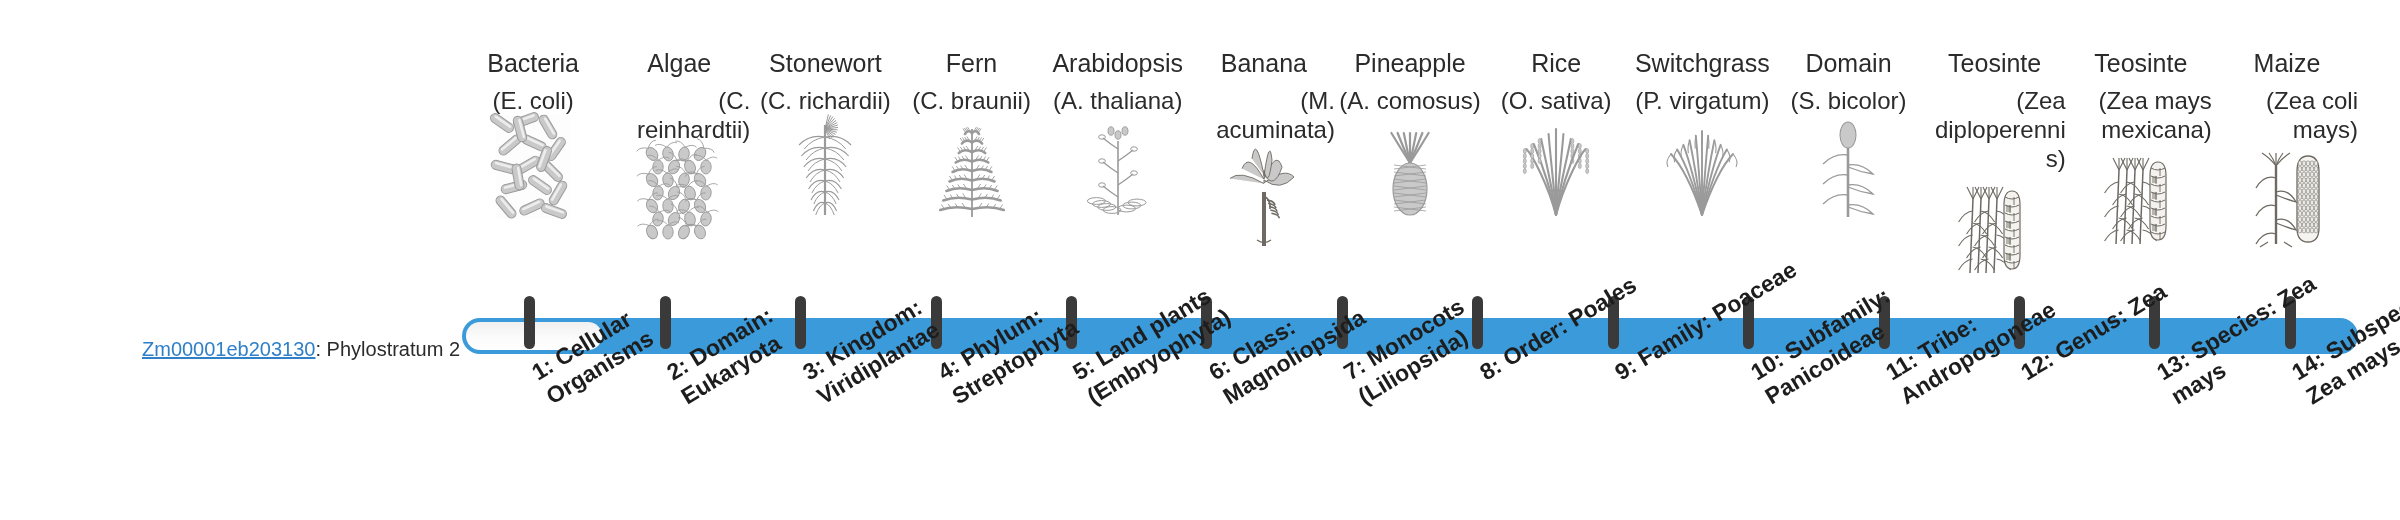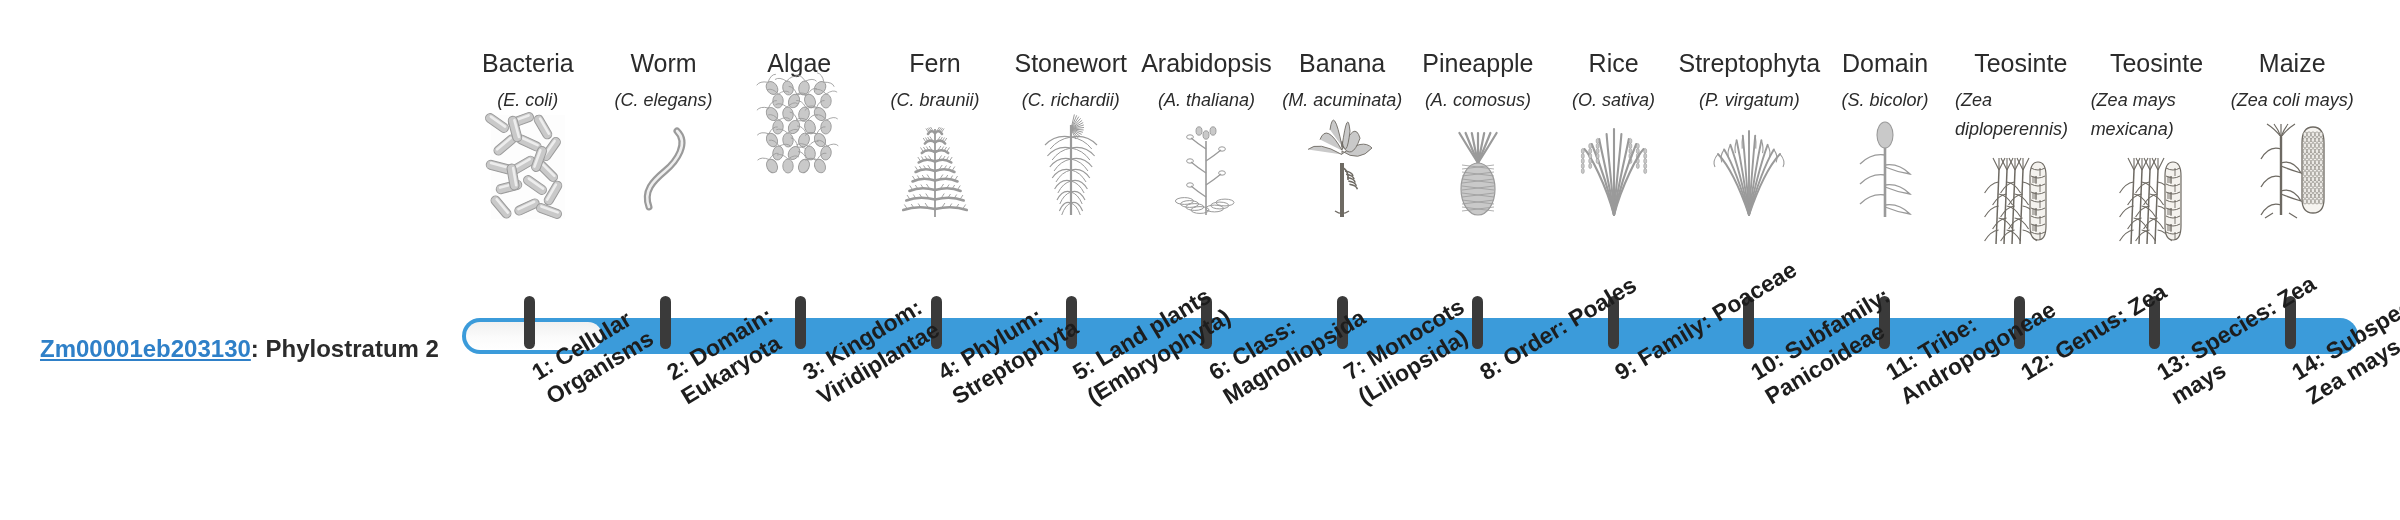--- a/index.html
+++ b/index.html
@@ -18,25 +18,25 @@
     background: #ffffff;
     overflow: hidden;
   }
 
   
   #gene-label {
     position: absolute;
     left: 40px;
     top: 334px;
     width: 420px;
-    font-size: 24px;
+    text-align: right;
+    font-size: 20px;
     line-height: 30px;
     white-space: nowrap;
     color: #2b2b2b;
-    font-weight: bold;
   }
   #gene-label .gene-id {
     color: #2f80c8;
     text-decoration: underline;
     cursor: pointer;
   }
 
   
   #species-row {
     position: absolute;
@@ -58,25 +58,24 @@
     box-sizing: border-box;
   }
   .sp-common {
     font-size: 25px;
     line-height: 30px;
     color: #2b2b2b;
     text-align: center;
     white-space: nowrap;
   }
   .sp-latin {
-    font-size: 18px;
+    font-size: 24px;
     line-height: 29px;
-    font-style: italic;
     color: #2b2b2b;
-    text-align: left;
+    text-align: right;
     margin-top: 8px;
     max-width: 100%;
     word-break: break-word;
   }
 
   
   .sp-art {
     margin-top: 6px;
     height: 98px;
     width: 100%;
@@ -229,31 +228,22 @@
               <rect x="-10" y="-3" width="20" height="2.6" rx="1.3" fill="#ededed"></rect>
             </g>
             <g transform="translate(22,62) rotate(80)">
               <rect x="-13" y="-4.5" width="26" height="9" rx="4.5" fill="#c9c9c9" stroke="#9a9a9a" stroke-width="1"></rect>
               <rect x="-10" y="-3" width="20" height="2.6" rx="1.3" fill="#ededed"></rect>
             </g>
           </svg>
         </div>
       </div>
       <div class="species-col">
-        <div class="sp-common">Worm</div>
-        <div class="sp-latin">(C. elegans)</div>
-        <div class="sp-art">
-          <svg width="62" height="96" viewBox="0 0 62 96">
-            <path d="M44 8 C 56 20, 44 38, 32 48 C 20 58, 10 68, 16 84" fill="none" stroke="#9a9a9a" stroke-width="7" stroke-linecap="round"></path>
-            <path d="M44 8 C 56 20, 44 38, 32 48 C 20 58, 10 68, 16 84" fill="none" stroke="#efefef" stroke-width="2.6" stroke-linecap="round"></path>
-          </svg>
-        </div>
-      </div>
-      <div class="species-col">
         <div class="sp-common">Algae</div>
+        <div class="sp-latin">(C. reinhardtii)</div>
         <div class="sp-art">
           <svg width="74" height="104" viewBox="0 0 74 104">
             <g transform="translate(10,10) rotate(-35)">
               <ellipse rx="5.2" ry="7" fill="#c9c9c9" stroke="#9a9a9a" stroke-width="0.9"></ellipse>
               <path d="M0 -7 q 7 -5 11 -2" fill="none" stroke="#9a9a9a" stroke-width="0.8"></path>
               <path d="M0 -7 q -6 -6 -11 -4" fill="none" stroke="#9a9a9a" stroke-width="0.8"></path>
             </g>
             <g transform="translate(26,10) rotate(-12)">
               <ellipse rx="5.2" ry="7" fill="#c9c9c9" stroke="#9a9a9a" stroke-width="0.9"></ellipse>
               <path d="M0 -7 q 7 -5 11 -2" fill="none" stroke="#9a9a9a" stroke-width="0.8"></path>
@@ -381,20 +371,73 @@
             </g>
             <g transform="translate(42,88) rotate(23)">
               <ellipse rx="5.2" ry="7" fill="#c9c9c9" stroke="#9a9a9a" stroke-width="0.9"></ellipse>
               <path d="M0 -7 q 7 -5 11 -2" fill="none" stroke="#9a9a9a" stroke-width="0.8"></path>
               <path d="M0 -7 q -6 -6 -11 -4" fill="none" stroke="#9a9a9a" stroke-width="0.8"></path>
             </g>
             <g transform="translate(58,88) rotate(-24)">
               <ellipse rx="5.2" ry="7" fill="#c9c9c9" stroke="#9a9a9a" stroke-width="0.9"></ellipse>
               <path d="M0 -7 q 7 -5 11 -2" fill="none" stroke="#9a9a9a" stroke-width="0.8"></path>
               <path d="M0 -7 q -6 -6 -11 -4" fill="none" stroke="#9a9a9a" stroke-width="0.8"></path>
+            </g>
+          </svg>
+        </div>
+      </div>
+      <div class="species-col">
+        <div class="sp-common">Stonewort</div>
+        <div class="sp-latin">(C. richardii)</div>
+        <div class="sp-art">
+          <svg width="74" height="104" viewBox="0 0 74 104">
+            <path d="M37 100 L37 10" stroke="#9a9a9a" stroke-width="2.2" fill="none"></path>
+            <path d="M37 22 q -15.6 -3 -26 8" fill="none" stroke="#9a9a9a" stroke-width="1.1"></path>
+            <path d="M37 22 q -13 2 -20.8 12" fill="none" stroke="#9a9a9a" stroke-width="1"></path>
+            <path d="M37 22 q 15.6 -3 26 8" fill="none" stroke="#9a9a9a" stroke-width="1.1"></path>
+            <path d="M37 22 q 13 2 20.8 12" fill="none" stroke="#9a9a9a" stroke-width="1"></path>
+            <path d="M37 33 q -14.16 -3 -23.6 8" fill="none" stroke="#9a9a9a" stroke-width="1.1"></path>
+            <path d="M37 33 q -11.8 2 -18.880000000000003 12" fill="none" stroke="#9a9a9a" stroke-width="1"></path>
+            <path d="M37 33 q 14.16 -3 23.6 8" fill="none" stroke="#9a9a9a" stroke-width="1.1"></path>
+            <path d="M37 33 q 11.8 2 18.880000000000003 12" fill="none" stroke="#9a9a9a" stroke-width="1"></path>
+            <path d="M37 44 q -12.719999999999999 -3 -21.2 8" fill="none" stroke="#9a9a9a" stroke-width="1.1"></path>
+            <path d="M37 44 q -10.6 2 -16.96 12" fill="none" stroke="#9a9a9a" stroke-width="1"></path>
+            <path d="M37 44 q 12.719999999999999 -3 21.2 8" fill="none" stroke="#9a9a9a" stroke-width="1.1"></path>
+            <path d="M37 44 q 10.6 2 16.96 12" fill="none" stroke="#9a9a9a" stroke-width="1"></path>
+            <path d="M37 55 q -11.28 -3 -18.8 8" fill="none" stroke="#9a9a9a" stroke-width="1.1"></path>
+            <path d="M37 55 q -9.4 2 -15.040000000000001 12" fill="none" stroke="#9a9a9a" stroke-width="1"></path>
+            <path d="M37 55 q 11.28 -3 18.8 8" fill="none" stroke="#9a9a9a" stroke-width="1.1"></path>
+            <path d="M37 55 q 9.4 2 15.040000000000001 12" fill="none" stroke="#9a9a9a" stroke-width="1"></path>
+            <path d="M37 66 q -9.839999999999998 -3 -16.4 8" fill="none" stroke="#9a9a9a" stroke-width="1.1"></path>
+            <path d="M37 66 q -8.2 2 -13.12 12" fill="none" stroke="#9a9a9a" stroke-width="1"></path>
+            <path d="M37 66 q 9.839999999999998 -3 16.4 8" fill="none" stroke="#9a9a9a" stroke-width="1.1"></path>
+            <path d="M37 66 q 8.2 2 13.12 12" fill="none" stroke="#9a9a9a" stroke-width="1"></path>
+            <path d="M37 77 q -8.4 -3 -14 8" fill="none" stroke="#9a9a9a" stroke-width="1.1"></path>
+            <path d="M37 77 q -7 2 -11.200000000000001 12" fill="none" stroke="#9a9a9a" stroke-width="1"></path>
+            <path d="M37 77 q 8.4 -3 14 8" fill="none" stroke="#9a9a9a" stroke-width="1.1"></path>
+            <path d="M37 77 q 7 2 11.200000000000001 12" fill="none" stroke="#9a9a9a" stroke-width="1"></path>
+            <path d="M37 88 q -6.960000000000001 -3 -11.600000000000001 8" fill="none" stroke="#9a9a9a" stroke-width="1.1"></path>
+            <path d="M37 88 q -5.800000000000001 2 -9.280000000000001 12" fill="none" stroke="#9a9a9a" stroke-width="1"></path>
+            <path d="M37 88 q 6.960000000000001 -3 11.600000000000001 8" fill="none" stroke="#9a9a9a" stroke-width="1.1"></path>
+            <path d="M37 88 q 5.800000000000001 2 9.280000000000001 12" fill="none" stroke="#9a9a9a" stroke-width="1"></path>
+            <g>
+              <path d="M37 14 l 3.3646475863327696 -14.557035741757888" stroke="#9a9a9a" stroke-width="1"></path>
+              <path d="M37 14 l 5.698824908258007 -13.684322601889171" stroke="#9a9a9a" stroke-width="1"></path>
+              <path d="M37 14 l 7.823595300976629 -12.382261630614806" stroke="#9a9a9a" stroke-width="1"></path>
+              <path d="M37 14 l 9.660882731206126 -10.698697882665158" stroke="#9a9a9a" stroke-width="1"></path>
+              <path d="M37 14 l 11.14317490912746 -8.695494973830705" stroke="#9a9a9a" stroke-width="1"></path>
+              <path d="M37 14 l 12.21600407021681 -6.446261863233693" stroke="#9a9a9a" stroke-width="1"></path>
+              <path d="M37 14 l 12.839948427736791 -4.033648045523002" stroke="#9a9a9a" stroke-width="1"></path>
+              <path d="M37 14 l 12.992080751248245 -1.5463065428674874" stroke="#9a9a9a" stroke-width="1"></path>
+              <path d="M37 14 l 12.666810842208058 0.924363706470245" stroke="#9a9a9a" stroke-width="1"></path>
+              <path d="M37 14 l 11.876090949353811 3.287576359985402" stroke="#9a9a9a" stroke-width="1"></path>
+              <path d="M37 14 l 10.648976575756894 5.456493672563599" stroke="#9a9a9a" stroke-width="1"></path>
+              <path d="M37 14 l 9.030558815966966 7.351417404402465" stroke="#9a9a9a" stroke-width="1"></path>
+              <path d="M37 14 l 7.080307455195354 8.902717383290511" stroke="#9a9a9a" stroke-width="1"></path>
+              <path d="M37 14 l 4.8698857144068555 10.053390109368237" stroke="#9a9a9a" stroke-width="1"></path>
             </g>
           </svg>
         </div>
       </div>
       <div class="species-col">
         <div class="sp-common">Fern</div>
         <div class="sp-latin">(C. braunii)</div>
         <div class="sp-art">
           <svg width="74" height="104" viewBox="0 0 74 104">
             <path d="M37 102 C 37 70, 37 40, 37 14" fill="none" stroke="#9a9a9a" stroke-width="1.8"></path>
@@ -485,73 +528,20 @@
             <path d="M9.34782608695652 94 l -3 -4.5" stroke="#9a9a9a" stroke-width="0.9"></path>
             <path d="M37 94 q 17.490000000000002 -4 31.8 1" fill="none" stroke="#9a9a9a" stroke-width="2.6" stroke-linecap="round"></path>
             <path d="M43.91304347826087 92.5 l 3 -4.5" stroke="#9a9a9a" stroke-width="0.9"></path>
             <path d="M50.82608695652174 93 l 3 -4.5" stroke="#9a9a9a" stroke-width="0.9"></path>
             <path d="M57.73913043478261 93.5 l 3 -4.5" stroke="#9a9a9a" stroke-width="0.9"></path>
             <path d="M64.65217391304348 94 l 3 -4.5" stroke="#9a9a9a" stroke-width="0.9"></path>
           </svg>
         </div>
       </div>
       <div class="species-col">
-        <div class="sp-common">Stonewort</div>
-        <div class="sp-latin">(C. richardii)</div>
-        <div class="sp-art">
-          <svg width="74" height="104" viewBox="0 0 74 104">
-            <path d="M37 100 L37 10" stroke="#9a9a9a" stroke-width="2.2" fill="none"></path>
-            <path d="M37 22 q -15.6 -3 -26 8" fill="none" stroke="#9a9a9a" stroke-width="1.1"></path>
-            <path d="M37 22 q -13 2 -20.8 12" fill="none" stroke="#9a9a9a" stroke-width="1"></path>
-            <path d="M37 22 q 15.6 -3 26 8" fill="none" stroke="#9a9a9a" stroke-width="1.1"></path>
-            <path d="M37 22 q 13 2 20.8 12" fill="none" stroke="#9a9a9a" stroke-width="1"></path>
-            <path d="M37 33 q -14.16 -3 -23.6 8" fill="none" stroke="#9a9a9a" stroke-width="1.1"></path>
-            <path d="M37 33 q -11.8 2 -18.880000000000003 12" fill="none" stroke="#9a9a9a" stroke-width="1"></path>
-            <path d="M37 33 q 14.16 -3 23.6 8" fill="none" stroke="#9a9a9a" stroke-width="1.1"></path>
-            <path d="M37 33 q 11.8 2 18.880000000000003 12" fill="none" stroke="#9a9a9a" stroke-width="1"></path>
-            <path d="M37 44 q -12.719999999999999 -3 -21.2 8" fill="none" stroke="#9a9a9a" stroke-width="1.1"></path>
-            <path d="M37 44 q -10.6 2 -16.96 12" fill="none" stroke="#9a9a9a" stroke-width="1"></path>
-            <path d="M37 44 q 12.719999999999999 -3 21.2 8" fill="none" stroke="#9a9a9a" stroke-width="1.1"></path>
-            <path d="M37 44 q 10.6 2 16.96 12" fill="none" stroke="#9a9a9a" stroke-width="1"></path>
-            <path d="M37 55 q -11.28 -3 -18.8 8" fill="none" stroke="#9a9a9a" stroke-width="1.1"></path>
-            <path d="M37 55 q -9.4 2 -15.040000000000001 12" fill="none" stroke="#9a9a9a" stroke-width="1"></path>
-            <path d="M37 55 q 11.28 -3 18.8 8" fill="none" stroke="#9a9a9a" stroke-width="1.1"></path>
-            <path d="M37 55 q 9.4 2 15.040000000000001 12" fill="none" stroke="#9a9a9a" stroke-width="1"></path>
-            <path d="M37 66 q -9.839999999999998 -3 -16.4 8" fill="none" stroke="#9a9a9a" stroke-width="1.1"></path>
-            <path d="M37 66 q -8.2 2 -13.12 12" fill="none" stroke="#9a9a9a" stroke-width="1"></path>
-            <path d="M37 66 q 9.839999999999998 -3 16.4 8" fill="none" stroke="#9a9a9a" stroke-width="1.1"></path>
-            <path d="M37 66 q 8.2 2 13.12 12" fill="none" stroke="#9a9a9a" stroke-width="1"></path>
-            <path d="M37 77 q -8.4 -3 -14 8" fill="none" stroke="#9a9a9a" stroke-width="1.1"></path>
-            <path d="M37 77 q -7 2 -11.200000000000001 12" fill="none" stroke="#9a9a9a" stroke-width="1"></path>
-            <path d="M37 77 q 8.4 -3 14 8" fill="none" stroke="#9a9a9a" stroke-width="1.1"></path>
-            <path d="M37 77 q 7 2 11.200000000000001 12" fill="none" stroke="#9a9a9a" stroke-width="1"></path>
-            <path d="M37 88 q -6.960000000000001 -3 -11.600000000000001 8" fill="none" stroke="#9a9a9a" stroke-width="1.1"></path>
-            <path d="M37 88 q -5.800000000000001 2 -9.280000000000001 12" fill="none" stroke="#9a9a9a" stroke-width="1"></path>
-            <path d="M37 88 q 6.960000000000001 -3 11.600000000000001 8" fill="none" stroke="#9a9a9a" stroke-width="1.1"></path>
-            <path d="M37 88 q 5.800000000000001 2 9.280000000000001 12" fill="none" stroke="#9a9a9a" stroke-width="1"></path>
-            <g>
-              <path d="M37 14 l 3.3646475863327696 -14.557035741757888" stroke="#9a9a9a" stroke-width="1"></path>
-              <path d="M37 14 l 5.698824908258007 -13.684322601889171" stroke="#9a9a9a" stroke-width="1"></path>
-              <path d="M37 14 l 7.823595300976629 -12.382261630614806" stroke="#9a9a9a" stroke-width="1"></path>
-              <path d="M37 14 l 9.660882731206126 -10.698697882665158" stroke="#9a9a9a" stroke-width="1"></path>
-              <path d="M37 14 l 11.14317490912746 -8.695494973830705" stroke="#9a9a9a" stroke-width="1"></path>
-              <path d="M37 14 l 12.21600407021681 -6.446261863233693" stroke="#9a9a9a" stroke-width="1"></path>
-              <path d="M37 14 l 12.839948427736791 -4.033648045523002" stroke="#9a9a9a" stroke-width="1"></path>
-              <path d="M37 14 l 12.992080751248245 -1.5463065428674874" stroke="#9a9a9a" stroke-width="1"></path>
-              <path d="M37 14 l 12.666810842208058 0.924363706470245" stroke="#9a9a9a" stroke-width="1"></path>
-              <path d="M37 14 l 11.876090949353811 3.287576359985402" stroke="#9a9a9a" stroke-width="1"></path>
-              <path d="M37 14 l 10.648976575756894 5.456493672563599" stroke="#9a9a9a" stroke-width="1"></path>
-              <path d="M37 14 l 9.030558815966966 7.351417404402465" stroke="#9a9a9a" stroke-width="1"></path>
-              <path d="M37 14 l 7.080307455195354 8.902717383290511" stroke="#9a9a9a" stroke-width="1"></path>
-              <path d="M37 14 l 4.8698857144068555 10.053390109368237" stroke="#9a9a9a" stroke-width="1"></path>
-            </g>
-          </svg>
-        </div>
-      </div>
-      <div class="species-col">
         <div class="sp-common">Arabidopsis</div>
         <div class="sp-latin">(A. thaliana)</div>
         <div class="sp-art">
           <svg width="74" height="104" viewBox="0 0 74 104">
             <path d="M37 100 L37 26" stroke="#9a9a9a" stroke-width="1.6" fill="none"></path>
             <path d="M37 34 q -9 -6 -15 -11" fill="none" stroke="#9a9a9a" stroke-width="1.3"></path>
             <ellipse cx="21" cy="22" rx="3.4" ry="2.2" fill="none" stroke="#9a9a9a" stroke-width="1"></ellipse>
             <path d="M37 46 q 9 -6 15 -11" fill="none" stroke="#9a9a9a" stroke-width="1.3"></path>
             <ellipse cx="53" cy="34" rx="3.4" ry="2.2" fill="none" stroke="#9a9a9a" stroke-width="1"></ellipse>
             <path d="M37 58 q -9 -6 -15 -11" fill="none" stroke="#9a9a9a" stroke-width="1.3"></path>
@@ -666,21 +656,21 @@
             <path d="M37 100 C 45 70, 60.599999999999994 40, 66.6 34" fill="none" stroke="#9a9a9a" stroke-width="2.1" stroke-linecap="round"></path>
             <ellipse cx="68.19999999999999" cy="36" rx="1.5" ry="2.6" fill="#c9c9c9" stroke="#9a9a9a" stroke-width="0.6"></ellipse>
             <ellipse cx="68.19999999999999" cy="41" rx="1.5" ry="2.6" fill="#c9c9c9" stroke="#9a9a9a" stroke-width="0.6"></ellipse>
             <ellipse cx="68.19999999999999" cy="46" rx="1.5" ry="2.6" fill="#c9c9c9" stroke="#9a9a9a" stroke-width="0.6"></ellipse>
             <ellipse cx="68.19999999999999" cy="51" rx="1.5" ry="2.6" fill="#c9c9c9" stroke="#9a9a9a" stroke-width="0.6"></ellipse>
             <ellipse cx="68.19999999999999" cy="56" rx="1.5" ry="2.6" fill="#c9c9c9" stroke="#9a9a9a" stroke-width="0.6"></ellipse>
           </svg>
         </div>
       </div>
       <div class="species-col">
-        <div class="sp-common">Streptophyta</div>
+        <div class="sp-common">Switchgrass</div>
         <div class="sp-latin">(P. virgatum)</div>
         <div class="sp-art">
           <svg width="74" height="104" viewBox="0 0 74 104">
             <path d="M37 100 Q 22 56, 6 39" fill="none" stroke="#9a9a9a" stroke-width="1.9" stroke-linecap="round"></path>
             <path d="M6 39 q -6 7 -3 13" fill="none" stroke="#9a9a9a" stroke-width="1.1"></path>
             <path d="M37 100 Q 25 56, 12.2 34.4" fill="none" stroke="#9a9a9a" stroke-width="1.9" stroke-linecap="round"></path>
             <path d="M12.2 34.4 q -4.8 7 -2.4 13" fill="none" stroke="#9a9a9a" stroke-width="1.1"></path>
             <path d="M37 100 Q 28 56, 18.4 29.799999999999997" fill="none" stroke="#9a9a9a" stroke-width="1.9" stroke-linecap="round"></path>
             <path d="M18.4 29.799999999999997 q -3.5999999999999996 7 -1.7999999999999998 13" fill="none" stroke="#9a9a9a" stroke-width="1.1"></path>
             <path d="M37 100 Q 31 56, 24.6 25.2" fill="none" stroke="#9a9a9a" stroke-width="1.9" stroke-linecap="round"></path>

